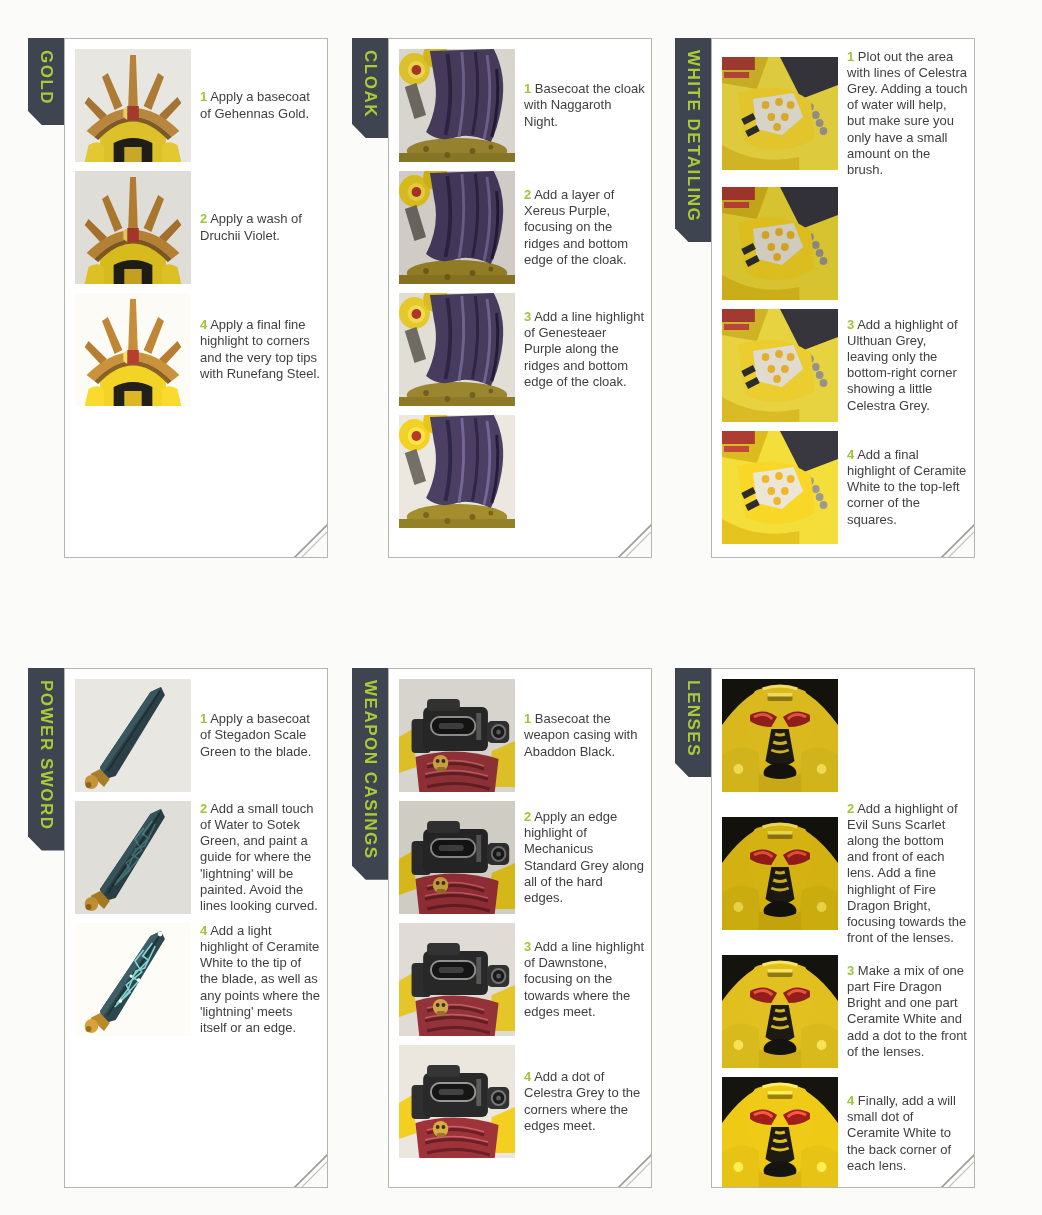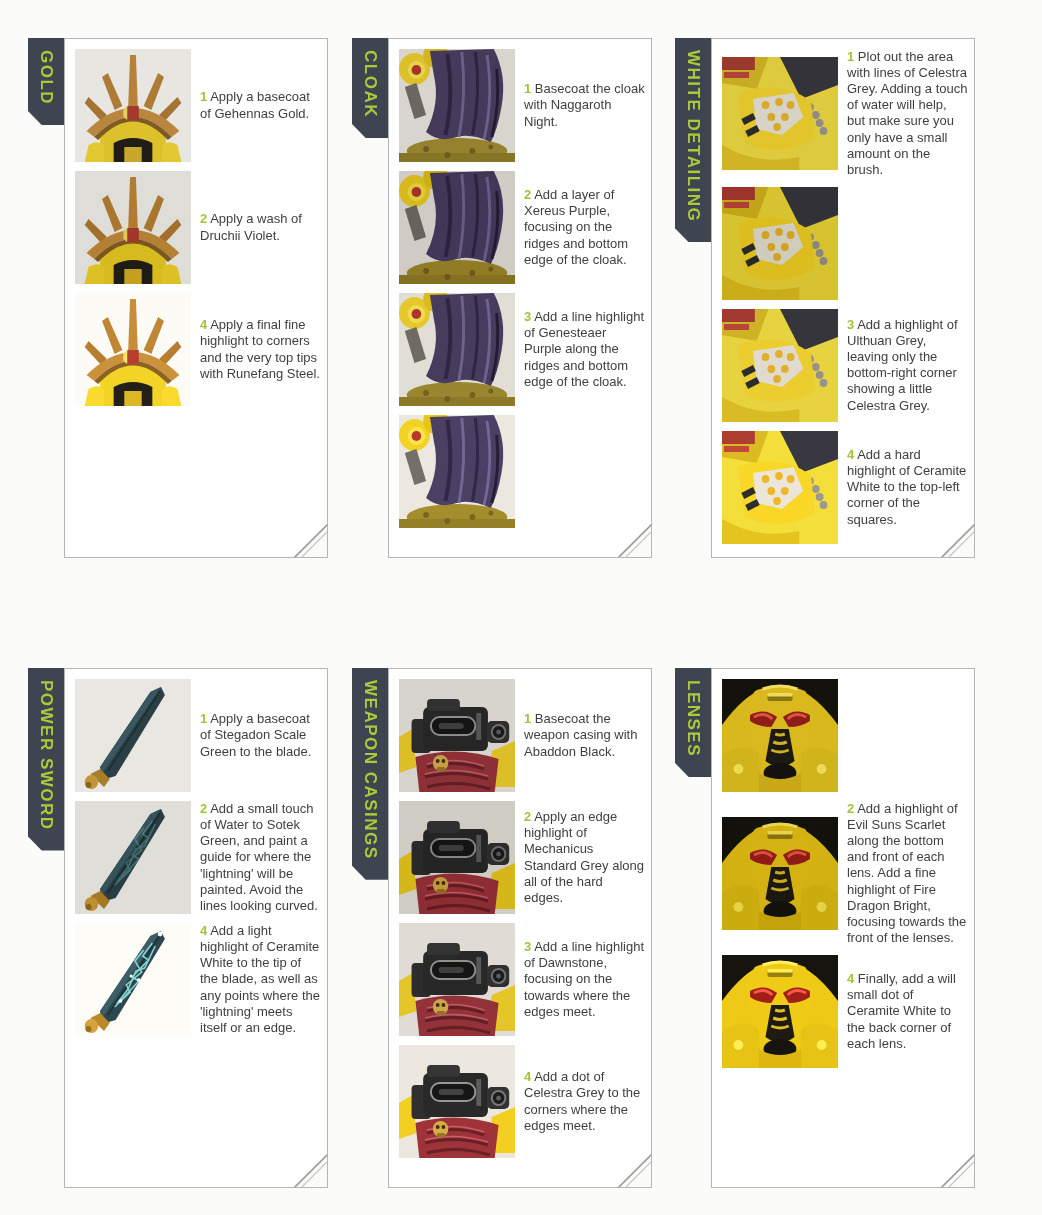--- a/index.html
+++ b/index.html
@@ -292,21 +292,21 @@
           </svg>
         </div>
       <p class="step-text"><span class="num">3</span> <span>Add a highlight of Ulthuan Grey, leaving only the bottom-right corner showing a little Celestra Grey.</span></p>
     </div>
     <div class="step step-4">
       <div class="thumb">
           <svg viewBox="0 0 120 113" preserveAspectRatio="none">
             <use href="#art-white"></use>
           </svg>
         </div>
-      <p class="step-text"><span class="num">4</span> <span>Add a hard highlight of Ceramite White to the top-left corner of the squares.</span></p>
+      <p class="step-text"><span class="num">4</span> <span>Add a final highlight of Ceramite White to the top-left corner of the squares.</span></p>
     </div>
     <svg class="fold" width="34" height="34" viewBox="0 0 34 34">
         <use href="#art-fold"></use>
       </svg>
   </div>
 </section>
 
 <section class="panel" style="left:28px;top:668px;">
   <div class="tab"><span>POWER SWORD</span></div>
   <div class="card">
@@ -392,25 +392,33 @@
         </div>
     </div>
     <div class="step step-2">
       <div class="thumb">
           <svg viewBox="0 0 120 113" preserveAspectRatio="none">
             <use href="#art-lens"></use>
           </svg>
         </div>
       <p class="step-text"><span class="num">2</span> <span>Add a highlight of Evil Suns Scarlet along the bottom and front of each lens. Add a fine highlight of Fire Dragon Bright, focusing towards the front of the lenses.</span></p>
     </div>
-    <div class="step step-4">
+    <div class="step step-3">
       <div class="thumb">
           <svg viewBox="0 0 120 113" preserveAspectRatio="none">
             <use href="#art-lens"></use>
           </svg>
         </div>
+      <p class="step-text"><span class="num">3</span> <span>Make a mix of one part Fire Dragon Bright and one part Ceramite White and add a dot to the front of the lenses.</span></p>
+    </div>
+    <div class="step step-4">
+      <div class="thumb">
+          <svg viewBox="0 0 120 113" preserveAspectRatio="none">
+            <use href="#art-lens"></use>
+          </svg>
+        </div>
       <p class="step-text"><span class="num">4</span> <span>Finally, add a will small dot of Ceramite White to the back corner of each lens.</span></p>
     </div>
     <svg class="fold" width="34" height="34" viewBox="0 0 34 34">
         <use href="#art-fold"></use>
       </svg>
   </div>
 </section>
 
 </body></html>

